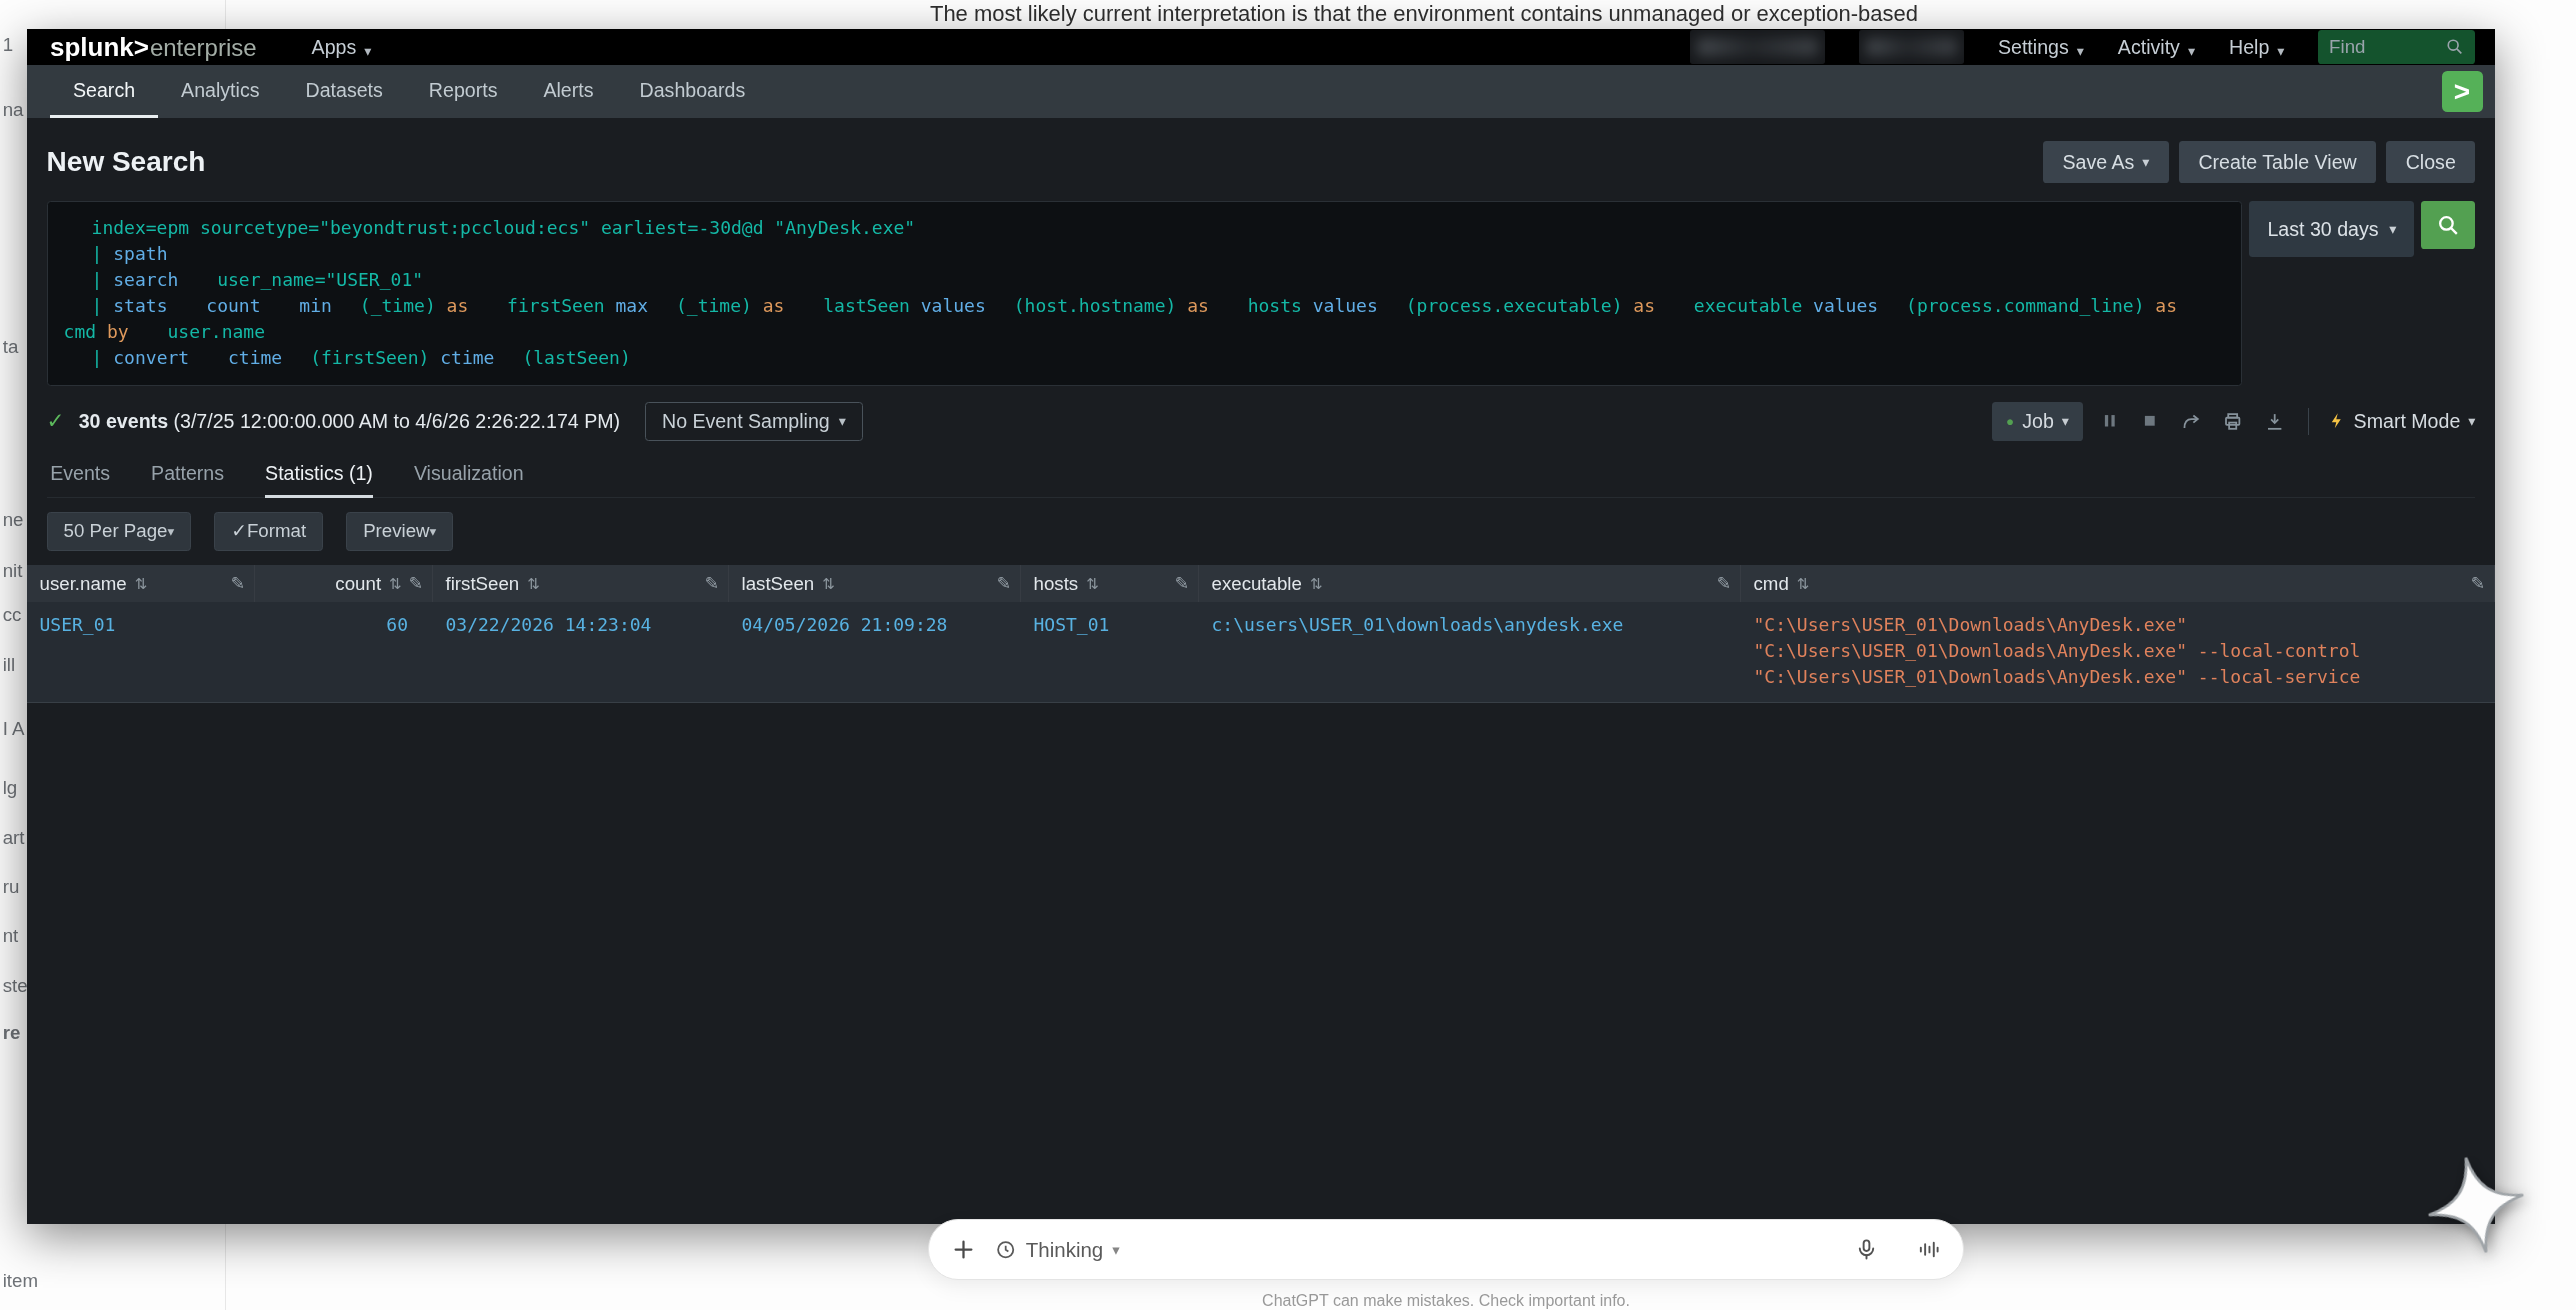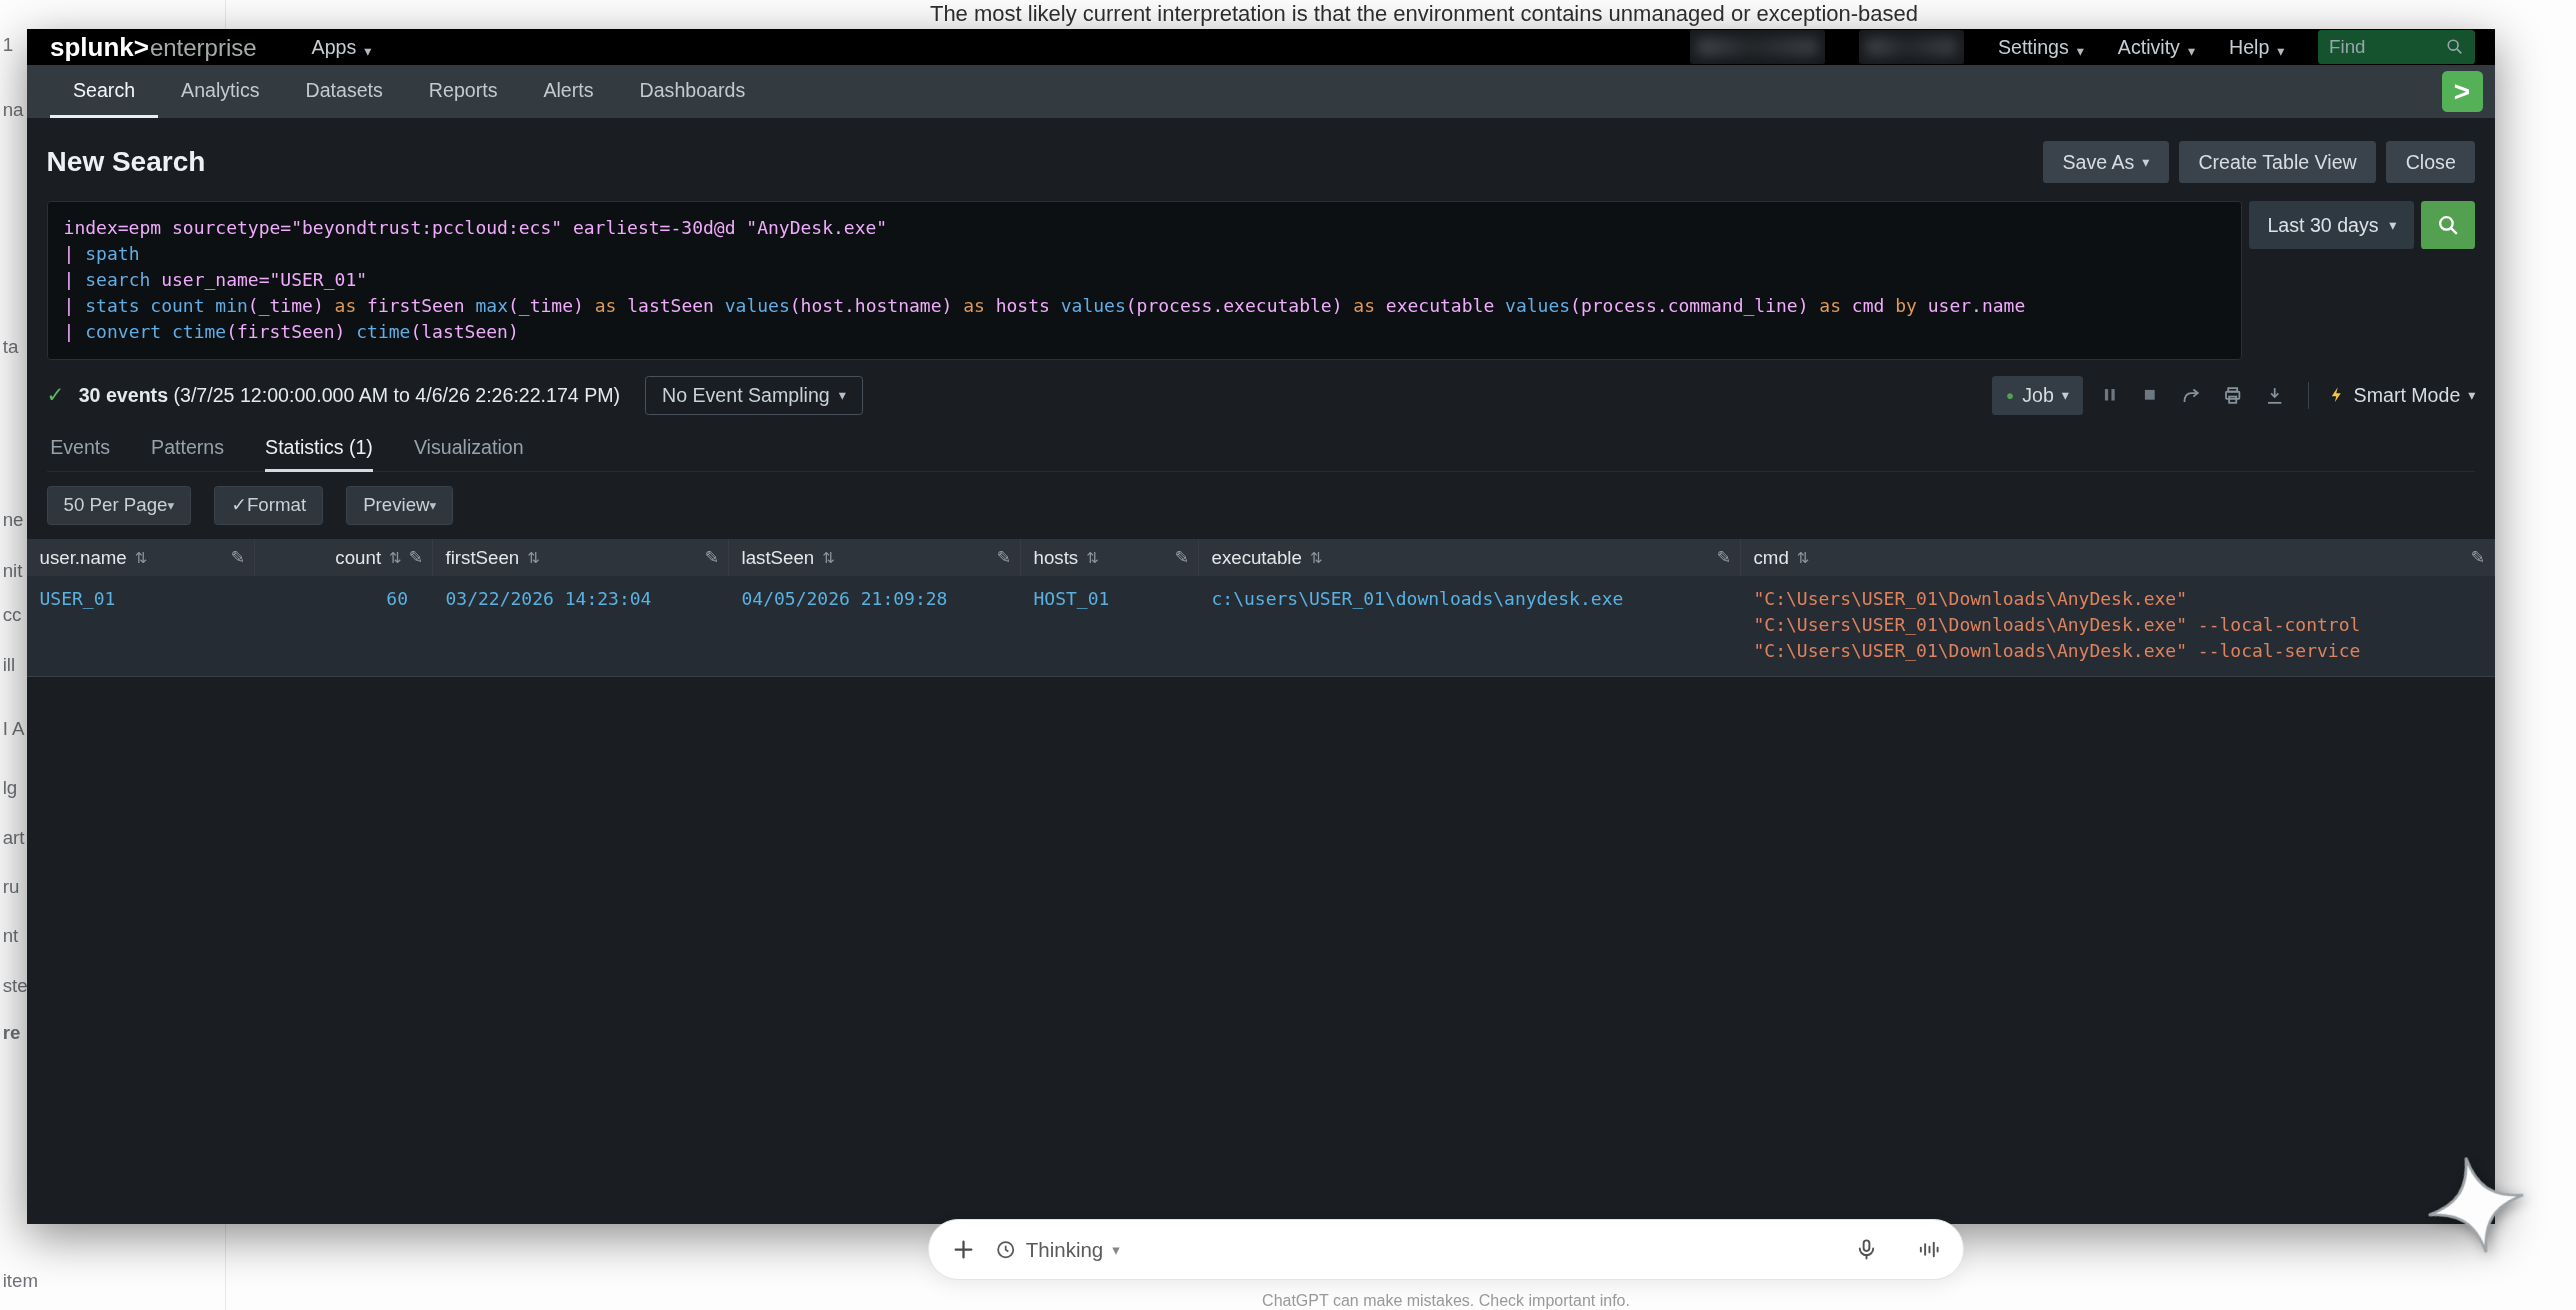--- a/index.html
+++ b/index.html
@@ -66,22 +66,22 @@
   button { font-family:inherit; border:0; cursor:pointer; }
   .hbtn { height:42px; padding:0 19.6px; background:#3a434c; border-radius:3.6px; color:#d7dee3; font-size:19.6px;
     display:flex; align-items:center; gap:8px; }
 
   
   .search-row { margin-top:18px; display:flex; gap:7.1px; align-items:flex-start; }
   .query-editor { flex:1; min-height:151px; background:#0d1013; border:0.9px solid #2a3036; border-radius:3.6px;
     padding:13.4px 16px; font-family:"DejaVu Sans Mono", monospace; font-size:18px; line-height:26px; color:#dde3e8; cursor:text; }
   .q-cmd, .q-fn { color:#61aee6; }
   .q-kw { color:#de995c; }
-  .q-plain { color:#f0abfc; }
-  .time-range { height:48px; padding:0 18px; background:#2f3942; border-radius:3.6px; color:#dce2e7; font-size:19.6px;
+  .q-plain { color:#14b8a6;margin-left:28px; }
+  .time-range { height:56px; padding:0 18px; background:#2f3942; border-radius:3.6px; color:#dce2e7; font-size:19.6px;
     display:flex; align-items:center; gap:10.7px; flex:none; }
   .search-go { height:48px; width:54px; background:#53a051; border-radius:3.6px; display:flex; align-items:center; justify-content:center; flex:none; }
 
   
   .job-bar { margin-top:16px; display:flex; align-items:center; gap:14.2px; font-size:19.6px; color:#d6dce1; }
   .check-icon { color:#5cb85c; font-size:21.4px; }
   .events-count { font-weight:700; color:#e5eaee; }
   .events-range { color:#e5eaee; }
   .sampling { margin-left:10.7px; height:39px; padding:0 16px; background:transparent; border:0.9px solid #49525a;
     border-radius:3.6px; color:#c9d1d7; font-size:19.6px; display:flex; align-items:center; gap:9px; }

